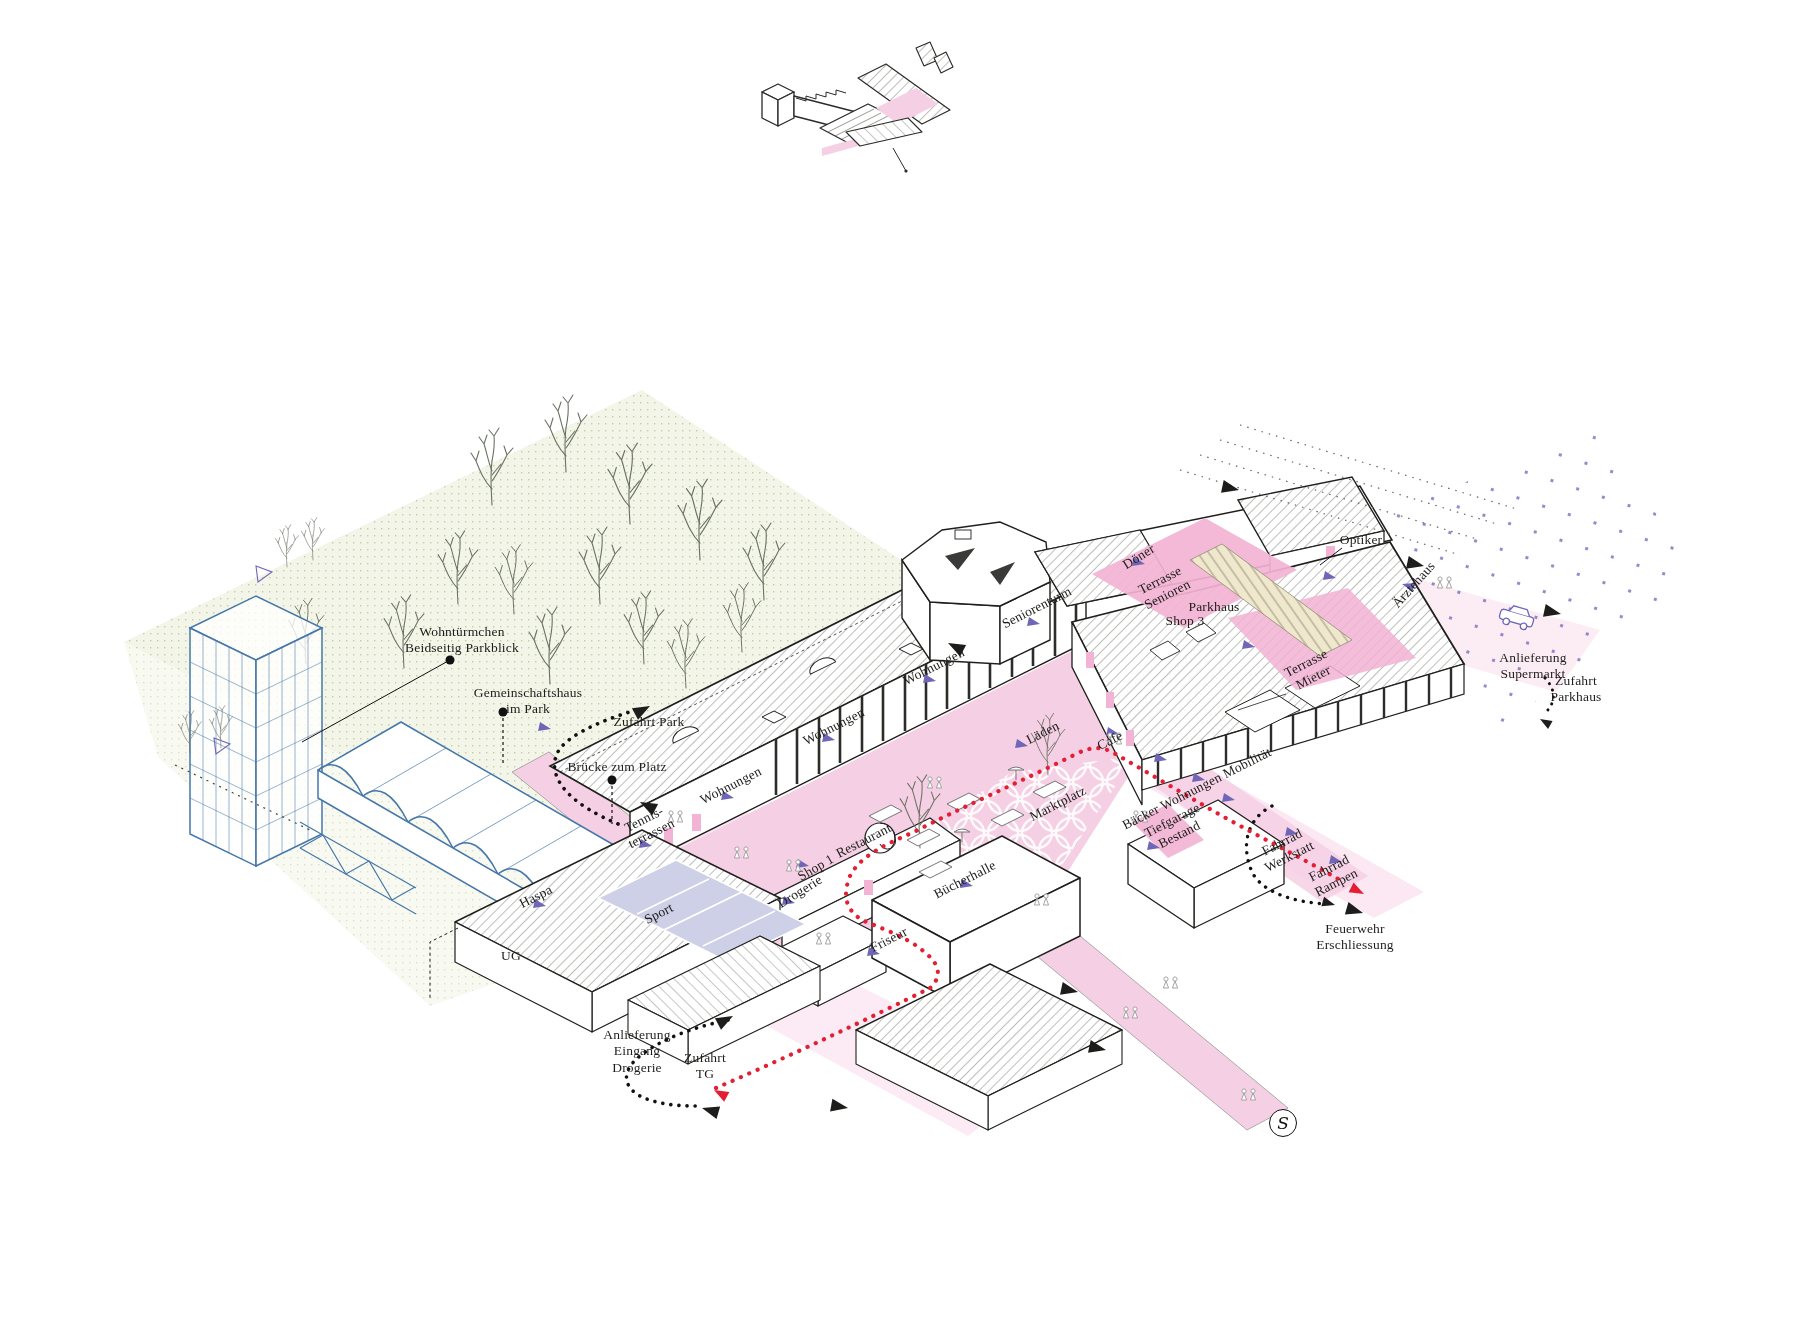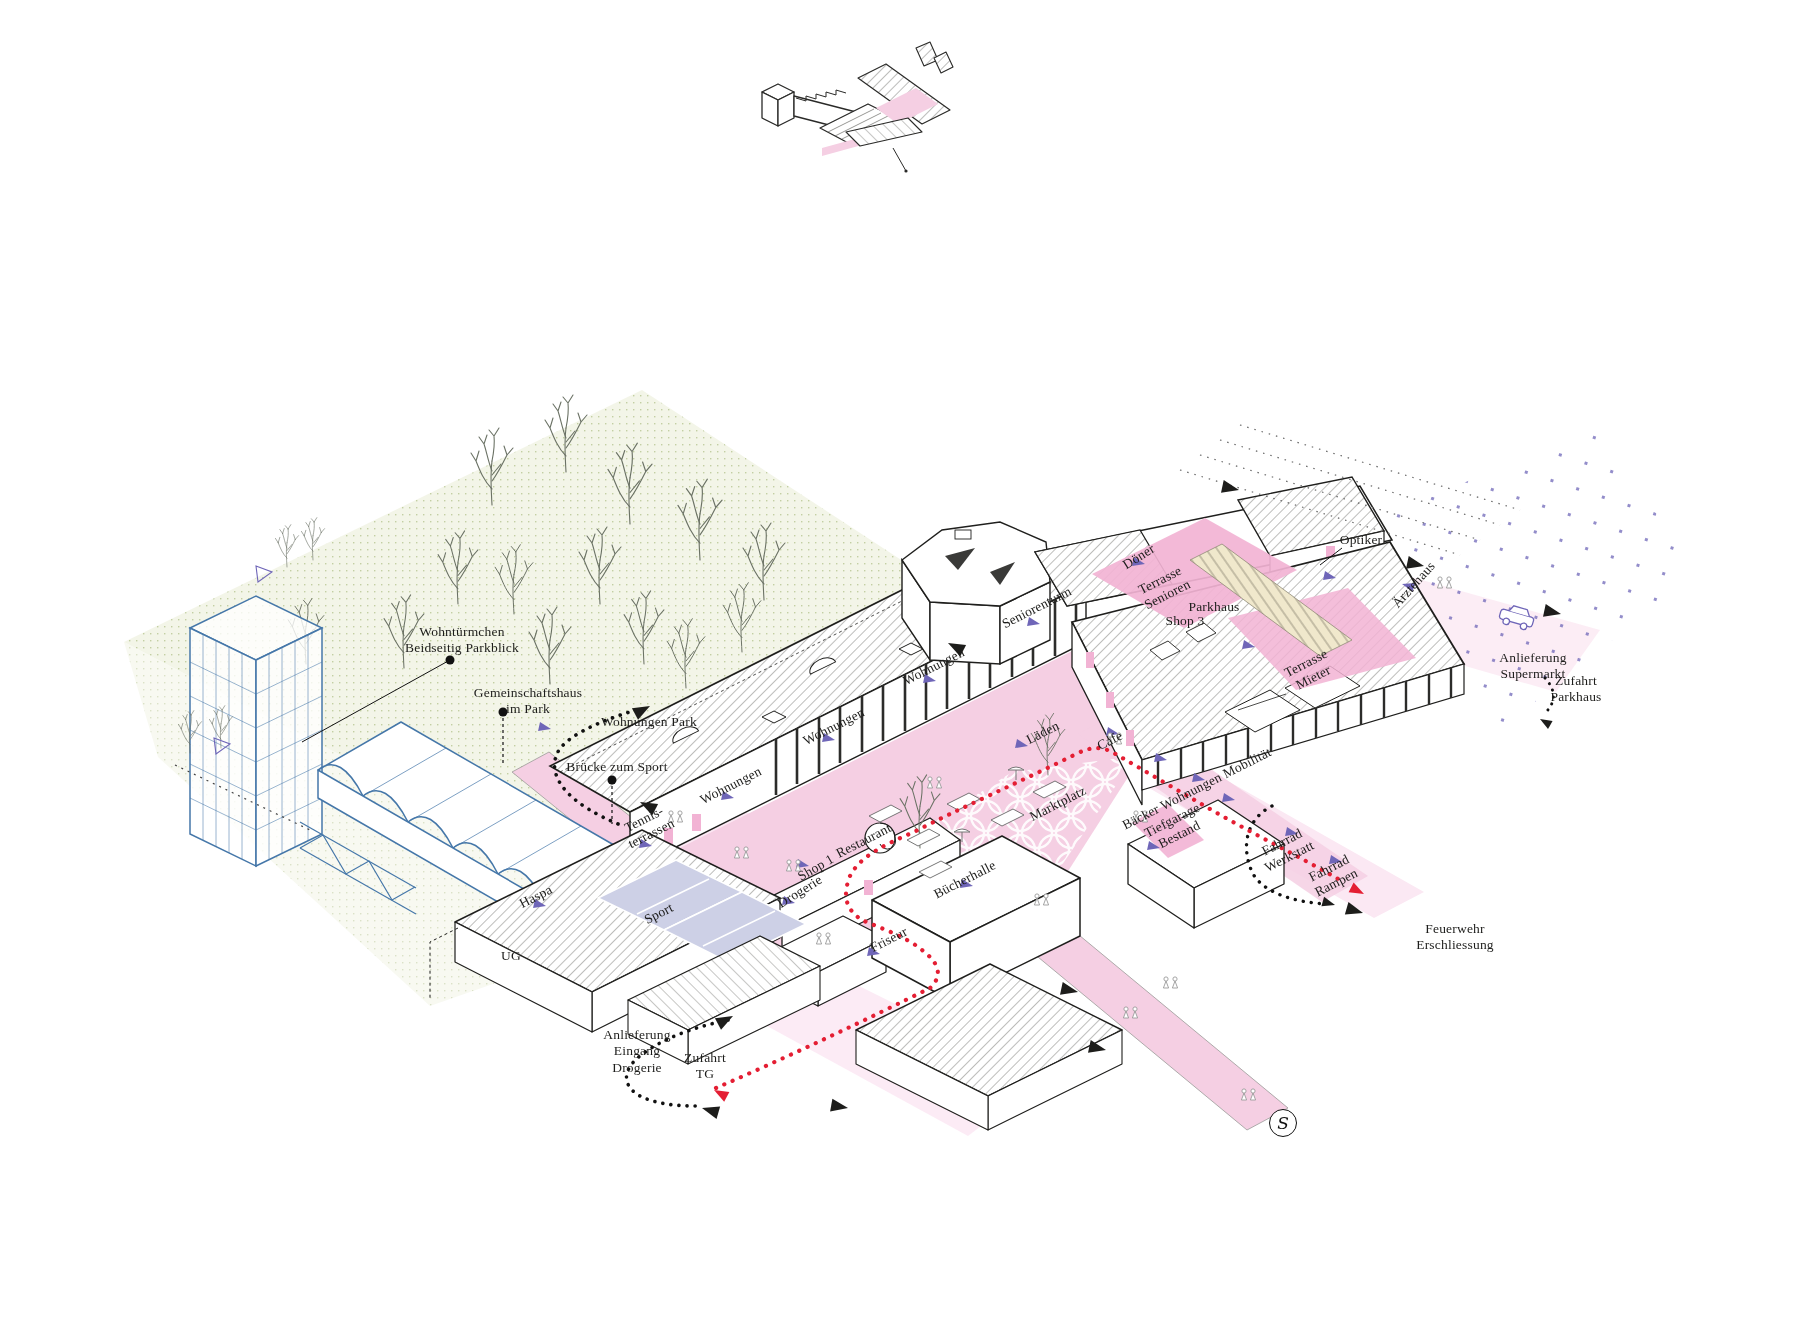--- a/index.html
+++ b/index.html
@@ -433,22 +433,22 @@
   <use href="#ppair" transform="translate(1244,1100)"></use>
   <use href="#ppair" transform="translate(819,944)"></use>
   <use href="#ppair" transform="translate(1440,588)"></use>
 </g>
 </svg>
 
 <div class="lbl" style="left:462px;top:640px">Wohntürmchen
 Beidseitig Parkblick</div>
 <div class="lbl" style="left:528px;top:701px">Gemeinschaftshaus
 im Park</div>
-<div class="lbl" style="left:649px;top:722px">Wohnungen Park</div>
-<div class="lbl" style="left:617px;top:767px">Brücke zum Sport</div>
+<div class="lbl" style="left:649px;top:722px">Zufahrt Park</div>
+<div class="lbl" style="left:617px;top:767px">Brücke zum Platz</div>
 <div class="lbl" style="left:536px;top:897px;--r:-27deg">Haspa</div>
 <div class="lbl" style="left:511px;top:956px">UG</div>
 <div class="lbl" style="left:648px;top:827px;--r:-27deg">Tennis-
 terrassen</div>
 <div class="lbl" style="left:659px;top:914px;--r:-27deg">Sport</div>
 <div class="lbl" style="left:800px;top:892px;--r:-32deg">Drogerie</div>
 <div class="lbl" style="left:816px;top:868px;--r:-30deg">Shop 1</div>
 <div class="lbl" style="left:864px;top:841px;--r:-27deg">Restaurant</div>
 <div class="lbl" style="left:731px;top:786px;--r:-27deg">Wohnungen</div>
 <div class="lbl" style="left:834px;top:727px;--r:-27deg">Wohnungen</div>
@@ -456,21 +456,21 @@
 <div class="lbl" style="left:1037px;top:608px;--r:-27deg">Seniorenturm</div>
 <div class="lbl" style="left:1043px;top:733px;--r:-27deg">Läden</div>
 <div class="lbl" style="left:1110px;top:741px;--r:-27deg">Cafe</div>
 <div class="lbl" style="left:1197px;top:789px;--r:-27deg">Bäcker Wohnungen Mobilität</div>
 <div class="lbl" style="left:1176px;top:828px;--r:-27deg">Tiefgarage
 Bestand</div>
 <div class="lbl" style="left:1286px;top:850px;--r:-27deg">Fahrrad
 Werkstatt</div>
 <div class="lbl" style="left:1333px;top:876px;--r:-27deg">Fahrrad
 Rampen</div>
-<div class="lbl" style="left:1455px;top:937px">Feuerwehr
+<div class="lbl" style="left:1355px;top:937px">Feuerwehr
 Erschliessung</div>
 <div class="lbl" style="left:1361px;top:540px">Optiker</div>
 <div class="lbl" style="left:1414px;top:585px;--r:-48deg">Ärztehaus</div>
 <div class="lbl" style="left:1533px;top:666px">Anlieferung
 Supermarkt</div>
 <div class="lbl" style="left:1576px;top:689px">Zufahrt
 Parkhaus</div>
 <div class="lbl" style="left:1139px;top:557px;--r:-32deg">Döner</div>
 <div class="lbl" style="left:1164px;top:588px;--r:-27deg">Terrasse
 Senioren</div>

